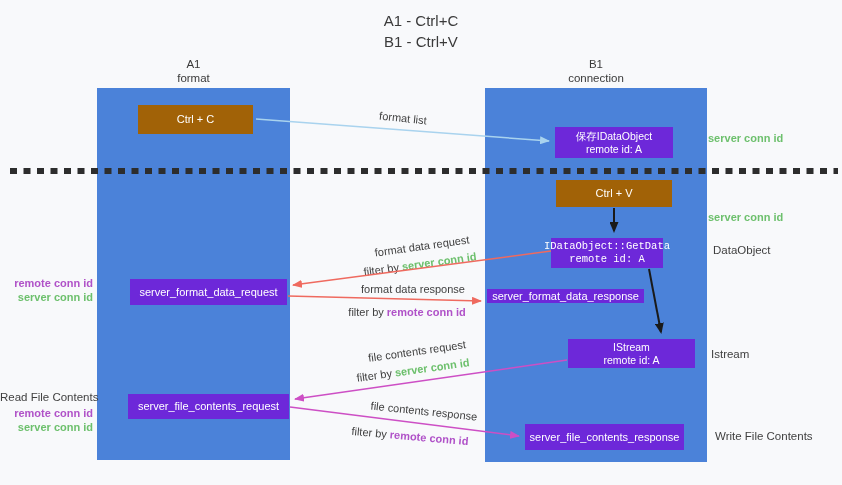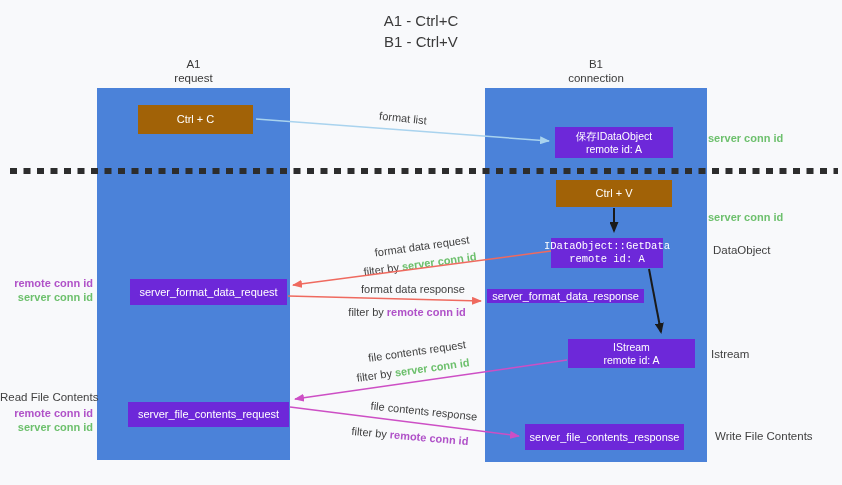--- a/index.html
+++ b/index.html
@@ -31,21 +31,21 @@
 
 <div class="stage">
 
   <div class="title">
     <div>A1 - Ctrl+C</div>
     <div>B1 - Ctrl+V</div>
   </div>
 
   <div class="col-header" style="left:97px;top:57px;width:193px;">
     <div>A1</div>
-    <div>request</div>
+    <div>format</div>
   </div>
   <div class="col-header" style="left:485px;top:57px;width:222px;">
     <div>B1</div>
     <div>connection</div>
   </div>
 
   <div class="column" style="left:97px;top:88px;width:193px;height:372px;"></div>
   <div class="column" style="left:485px;top:88px;width:222px;height:374px;"></div>
 
   <div class="node green" style="left:138px;top:105px;width:115px;height:29px;">
@@ -72,21 +72,21 @@
 
   <div class="node orange" style="left:487px;top:289px;width:157px;height:14px;">
     <div>server_format_data_response</div>
   </div>
 
   <div class="node orange small" style="left:568px;top:339px;width:127px;height:29px;">
     <div>IStream</div>
     <div>remote id: A</div>
   </div>
 
-  <div class="node orange" style="left:128px;top:394px;width:161px;height:25px;margin-top:8px;">
+  <div class="node orange" style="left:128px;top:394px;width:161px;height:25px;">
     <div>server_file_contents_request</div>
   </div>
 
   <div class="node orange" style="left:525px;top:424px;width:159px;height:26px;">
     <div>server_file_contents_response</div>
   </div>
 
   <div class="lbl green-t" style="left:708px;top:132px;">server conn id</div>
   <div class="lbl green-t" style="left:708px;top:211px;">server conn id</div>
   <div class="lbl" style="left:713px;top:244px;font-size:11.5px;">DataObject</div>

